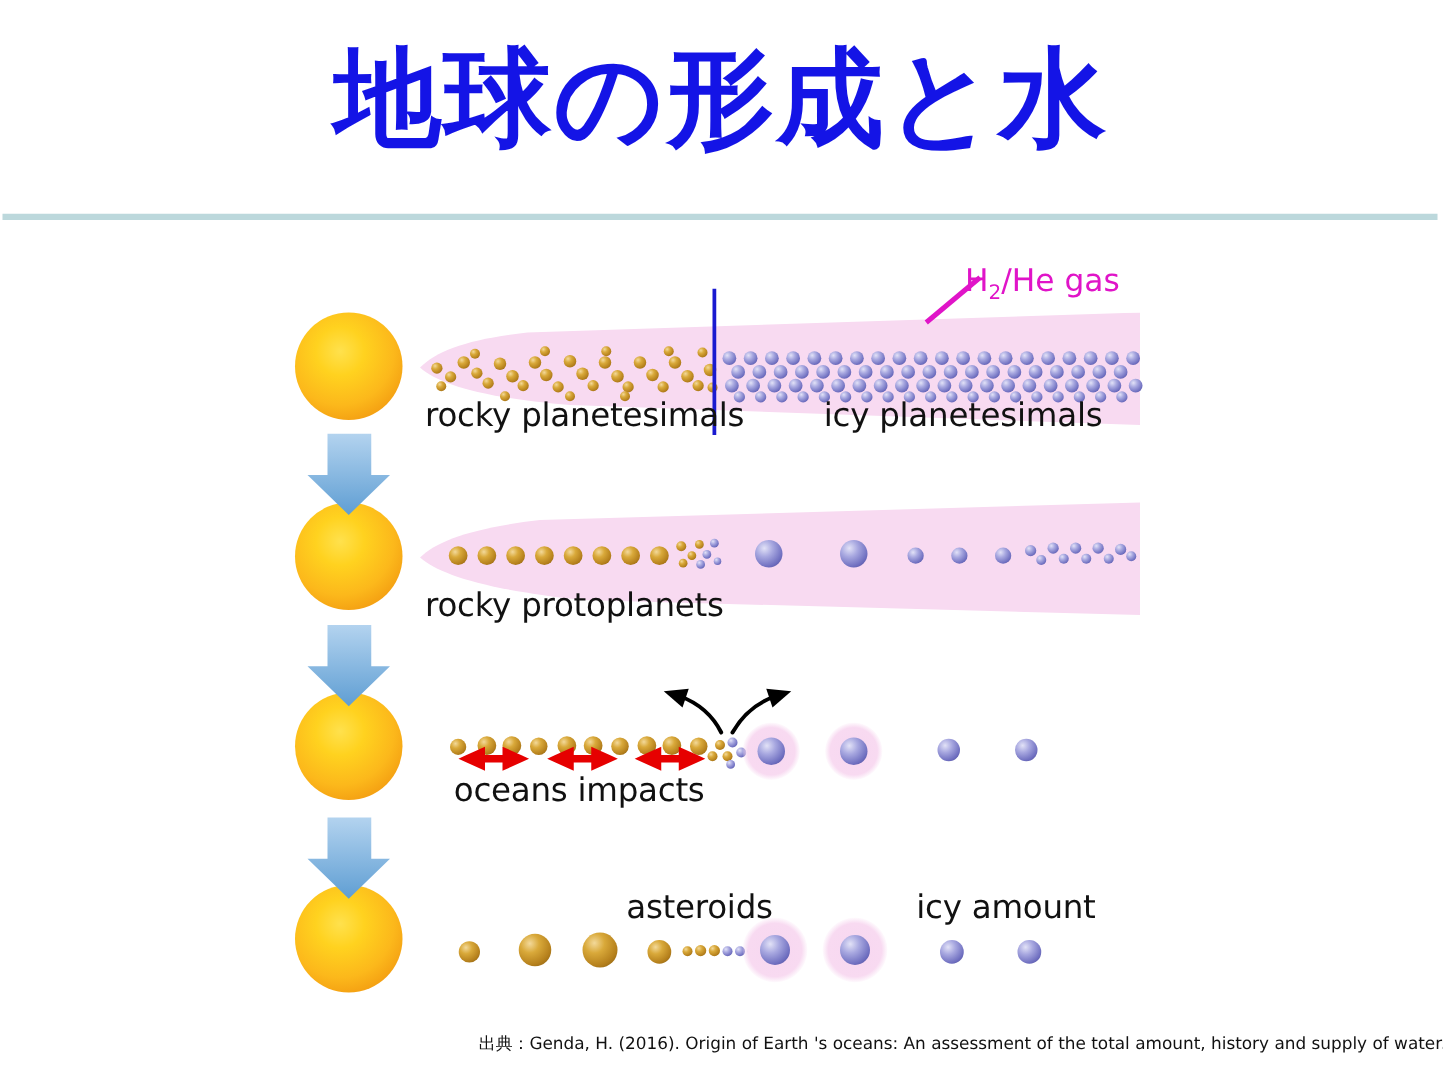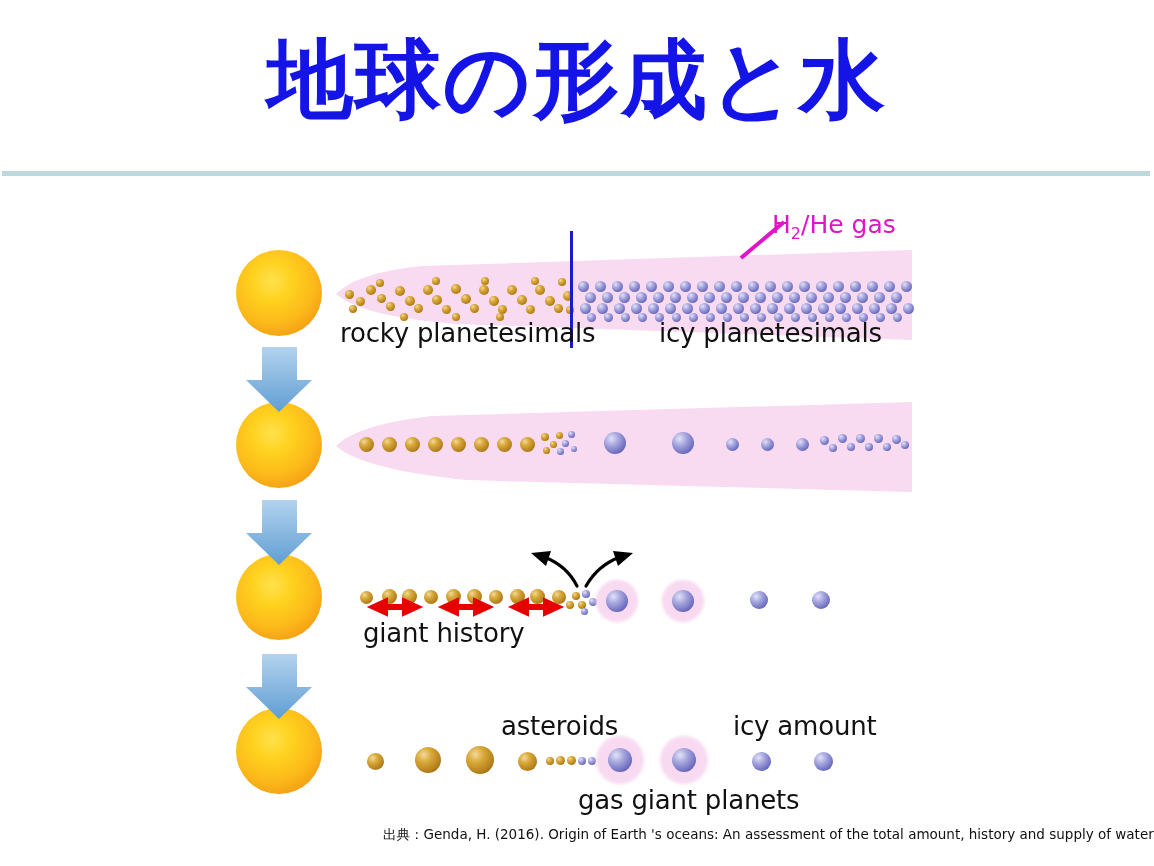--- a/index.html
+++ b/index.html
@@ -247,20 +247,21 @@
     <div class="p icy" style="left:829px;top:444px;width:8px;height:8px;"></div>
     <div class="p icy" style="left:838px;top:434px;width:9px;height:9px;"></div>
     <div class="p icy" style="left:847px;top:443px;width:8px;height:8px;"></div>
     <div class="p icy" style="left:856px;top:434px;width:9px;height:9px;"></div>
     <div class="p icy" style="left:865px;top:443px;width:8px;height:8px;"></div>
     <div class="p icy" style="left:874px;top:434px;width:9px;height:9px;"></div>
     <div class="p icy" style="left:883px;top:443px;width:8px;height:8px;"></div>
     <div class="p icy" style="left:892px;top:435px;width:9px;height:9px;"></div>
     <div class="p icy" style="left:901px;top:441px;width:8px;height:8px;"></div>
   </div>
+  <div class="lbl" style="left:340px;top:470px;">rocky protoplanets</div>
 
   <div>
     <div class="p rocky" style="left:360px;top:591px;width:13px;height:13px;"></div>
     <div class="p rocky" style="left:382px;top:589px;width:15px;height:15px;"></div>
     <div class="p rocky" style="left:402px;top:589px;width:15px;height:15px;"></div>
     <div class="p rocky" style="left:424px;top:590px;width:14px;height:14px;"></div>
     <div class="p rocky" style="left:446px;top:589px;width:15px;height:15px;"></div>
     <div class="p rocky" style="left:467px;top:589px;width:15px;height:15px;"></div>
     <div class="p rocky" style="left:489px;top:590px;width:14px;height:14px;"></div>
     <div class="p rocky" style="left:510px;top:589px;width:15px;height:15px;"></div>
@@ -275,21 +276,21 @@
     <div class="p icy" style="left:581px;top:608px;width:7px;height:7px;"></div>
 
     <div class="halo" style="left:594px;top:578px;width:46px;height:46px;"></div>
     <div class="p icy" style="left:606px;top:590px;width:22px;height:22px;"></div>
     <div class="halo" style="left:660px;top:578px;width:46px;height:46px;"></div>
     <div class="p icy" style="left:672px;top:590px;width:22px;height:22px;"></div>
 
     <div class="p icy" style="left:750px;top:591px;width:18px;height:18px;"></div>
     <div class="p icy" style="left:812px;top:591px;width:18px;height:18px;"></div>
   </div>
-  <div class="lbl" style="left:363px;top:618px;">giant history</div>
+  <div class="lbl" style="left:363px;top:618px;">oceans impacts</div>
 
   <div>
     <div class="p rocky" style="left:367px;top:753px;width:17px;height:17px;"></div>
     <div class="p rocky" style="left:415px;top:747px;width:26px;height:26px;"></div>
     <div class="p rocky" style="left:466px;top:746px;width:28px;height:28px;"></div>
     <div class="p rocky" style="left:518px;top:752px;width:19px;height:19px;"></div>
 
     <div class="p rocky" style="left:546px;top:757px;width:8px;height:8px;"></div>
     <div class="p rocky" style="left:556px;top:756px;width:9px;height:9px;"></div>
     <div class="p rocky" style="left:567px;top:756px;width:9px;height:9px;"></div>
@@ -300,21 +301,20 @@
     <div class="halo" style="left:594px;top:734px;width:52px;height:52px;"></div>
     <div class="p icy" style="left:608px;top:748px;width:24px;height:24px;"></div>
     <div class="halo" style="left:658px;top:734px;width:52px;height:52px;"></div>
     <div class="p icy" style="left:672px;top:748px;width:24px;height:24px;"></div>
 
     <div class="p icy" style="left:752px;top:752px;width:19px;height:19px;"></div>
     <div class="p icy" style="left:814px;top:752px;width:19px;height:19px;"></div>
   </div>
   <div class="lbl" style="left:501px;top:711px;">asteroids</div>
   <div class="lbl" style="left:733px;top:711px;">icy amount</div>
-  <div class="lbl" style="left:578px;top:785px;">gas giant planets</div>
 
   <svg class="overlay" viewBox="0 0 1154 866">
     <defs>
       <linearGradient id="blueArrow" x1="0" y1="0" x2="0" y2="1">
         <stop offset="0%" stop-color="#b3d3ef"></stop>
         <stop offset="100%" stop-color="#5f9ed3"></stop>
       </linearGradient>
     </defs>
 
     <g>

